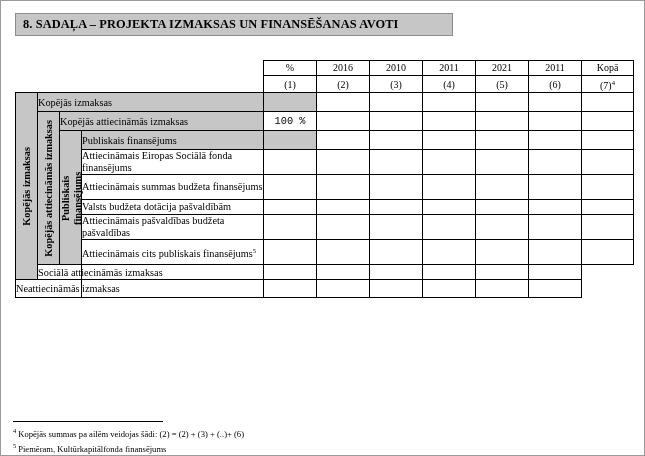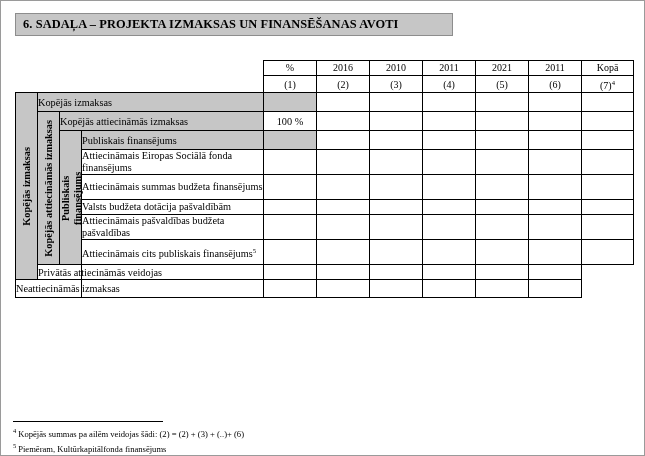--- a/index.html
+++ b/index.html
@@ -145,20 +145,21 @@
     height: 100%;
   }
   .data-shaded {
     background: #c6c6c6;
   }
   .data-val {
     text-align: center;
     font-weight: bold;
     font-size: 10.3px;
     background: #ffffff;
+    font-family: Liberation Mono, monospace;
   }
   .sup {
     font-size: 6.6px;
     vertical-align: super;
   }
 
   
   .fn-rule {
     position: absolute;
     left: 12px;
@@ -181,21 +182,21 @@
     vertical-align: super;
     margin-right: 2px;
   }
 </style>
 </head>
 <body>
 
 <div id="page">
 
   <div class="banner">
-    <span class="banner-title">6. SADAĻA – PROJEKTA IZMAKSAS UN FINANSĒŠANAS AVOTI</span>
+    <span class="banner-title">8. SADAĻA – PROJEKTA IZMAKSAS UN FINANSĒŠANAS AVOTI</span>
   </div>
 
 
   <div class="tbl-wrap">
     <table class="fin">
       <colgroup>
         <col style="width:22px">
         <col style="width:22px">
         <col style="width:22px">
         <col style="width:182px">
@@ -322,21 +323,21 @@
         <td class="data"></td>
         <td class="data"></td>
         <td class="data"></td>
         <td class="data"></td>
         <td class="data"></td>
         <td class="data"></td>
         <td class="data"></td>
       </tr>
 
       <tr>
-        <td class="lbl-plain" colspan="2" style="height:14px">Privātās attiecināmās veidojas</td>
+        <td class="lbl-plain" colspan="2" style="height:14px">Sociālā attiecināmās izmaksas</td>
         <td class="data"></td>
         <td class="data"></td>
         <td class="data"></td>
         <td class="data"></td>
         <td class="data"></td>
         <td class="data"></td>
         <td class="data"></td>
       </tr>
 
       <tr>

